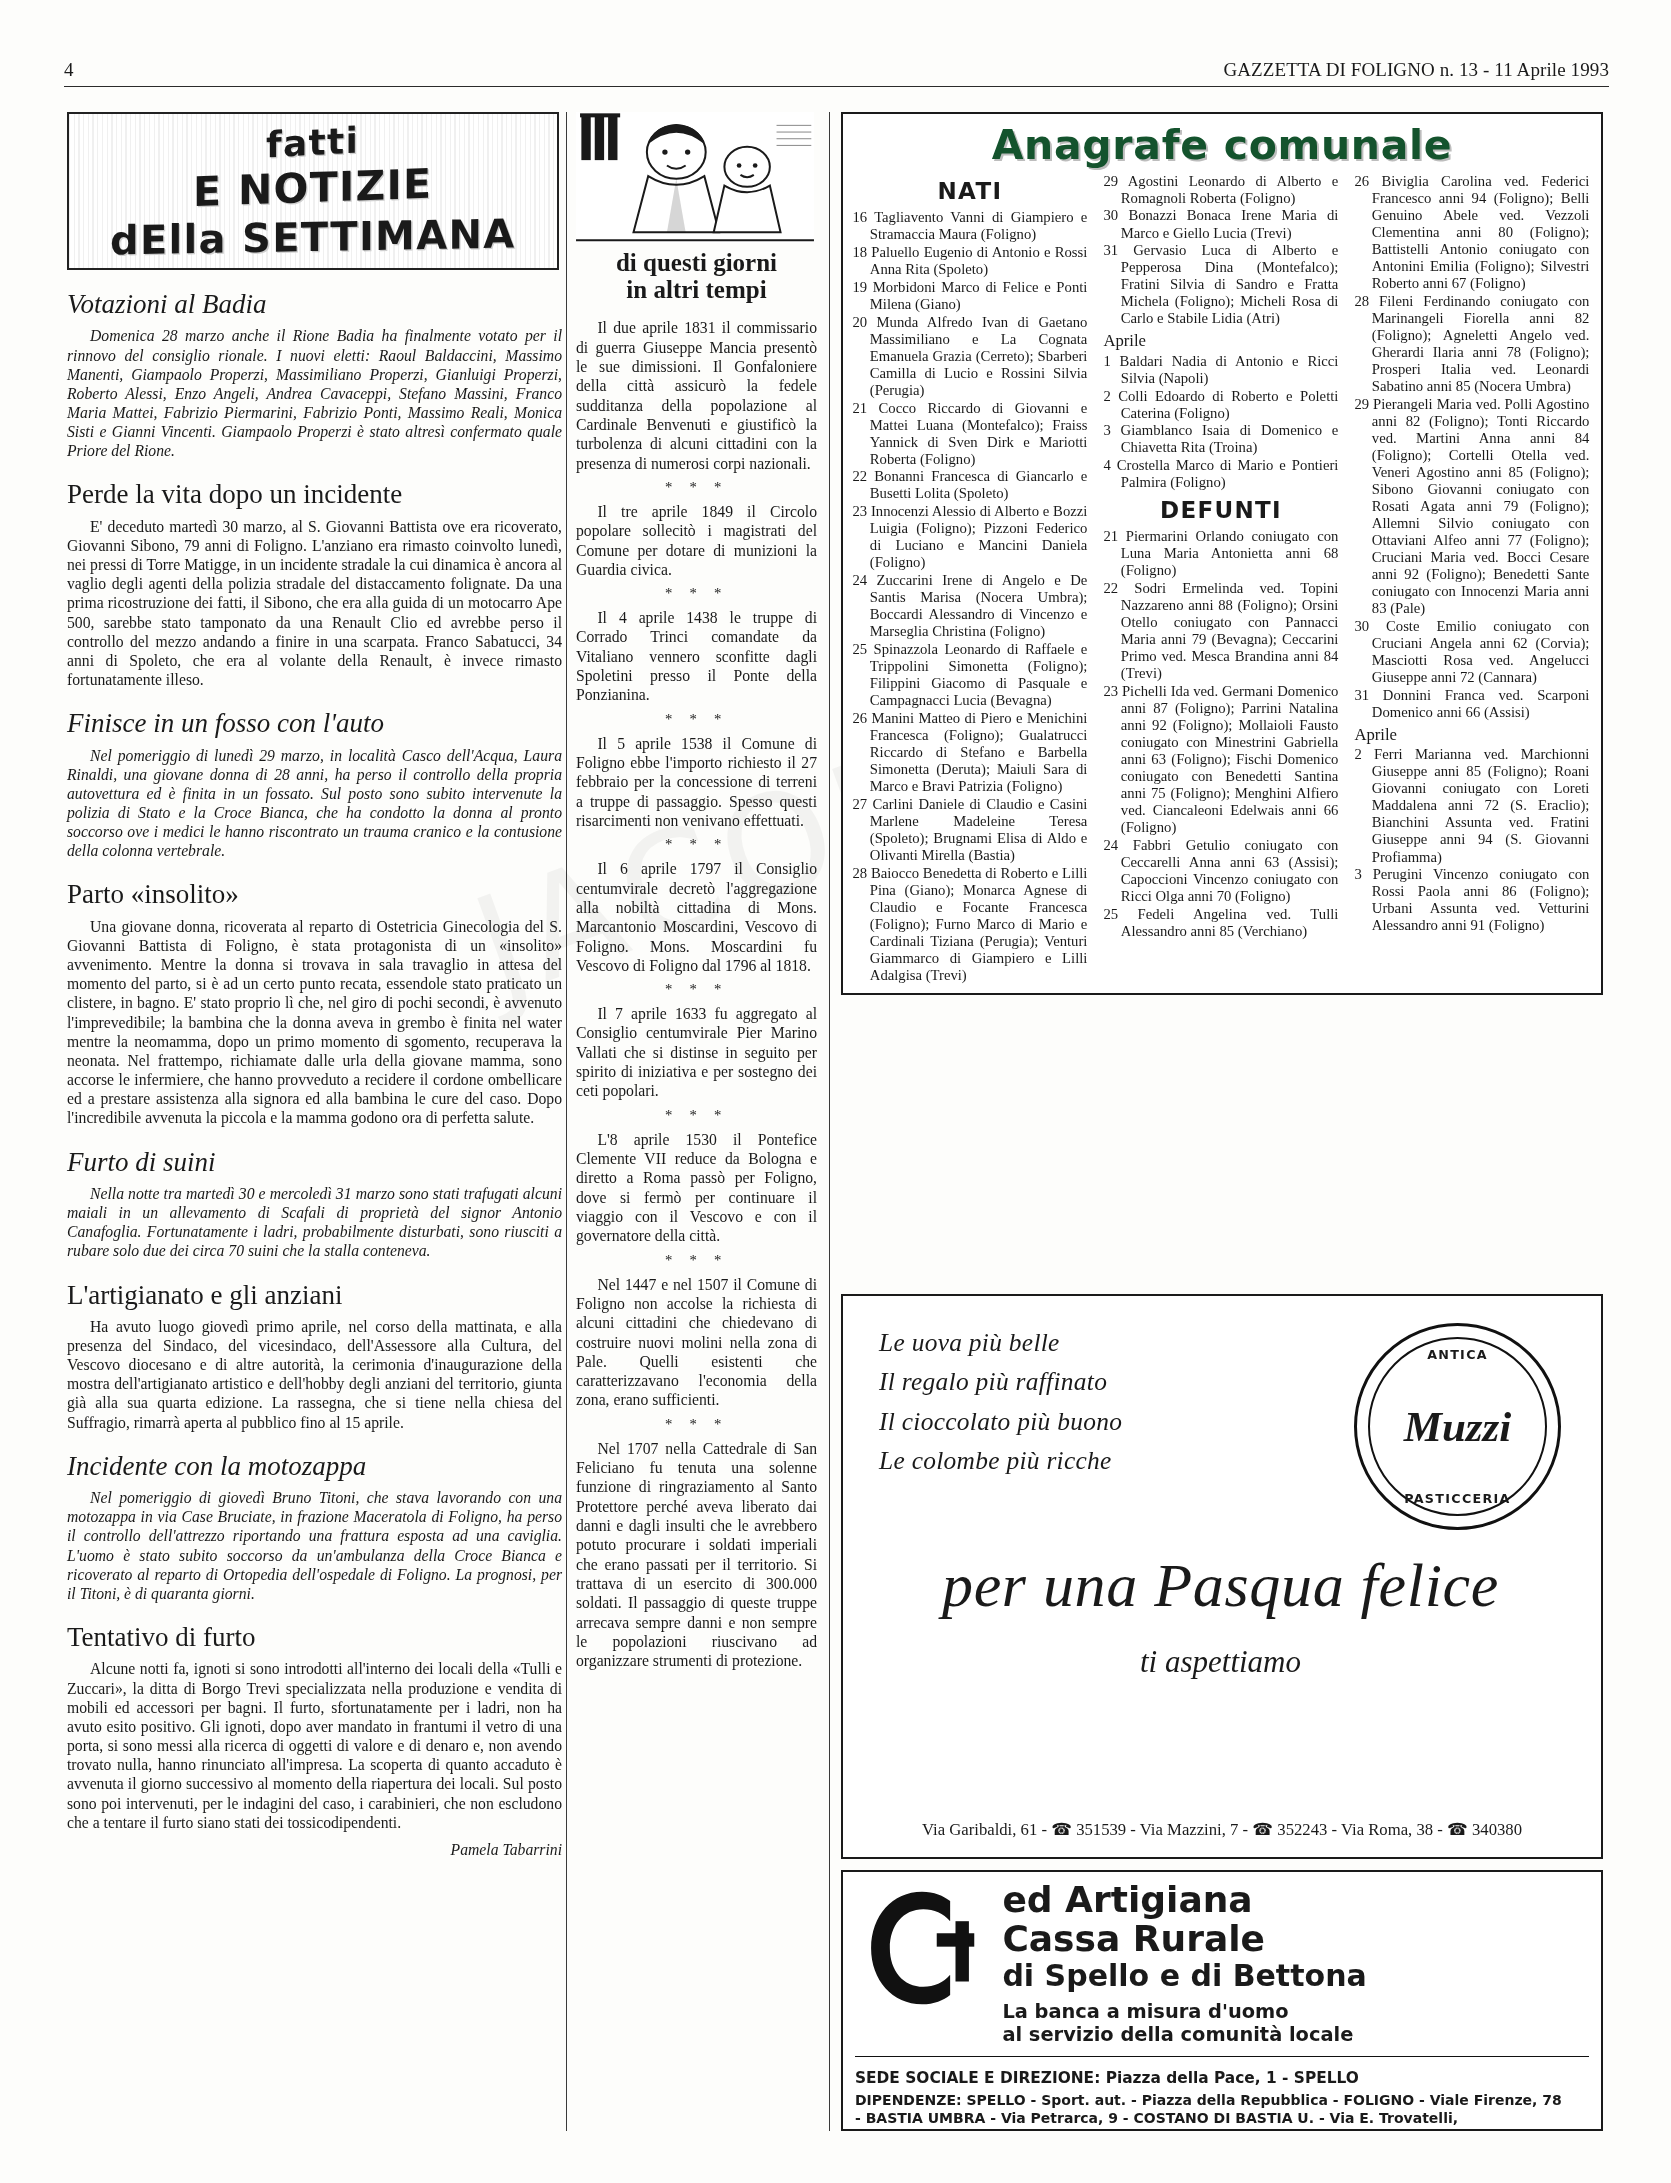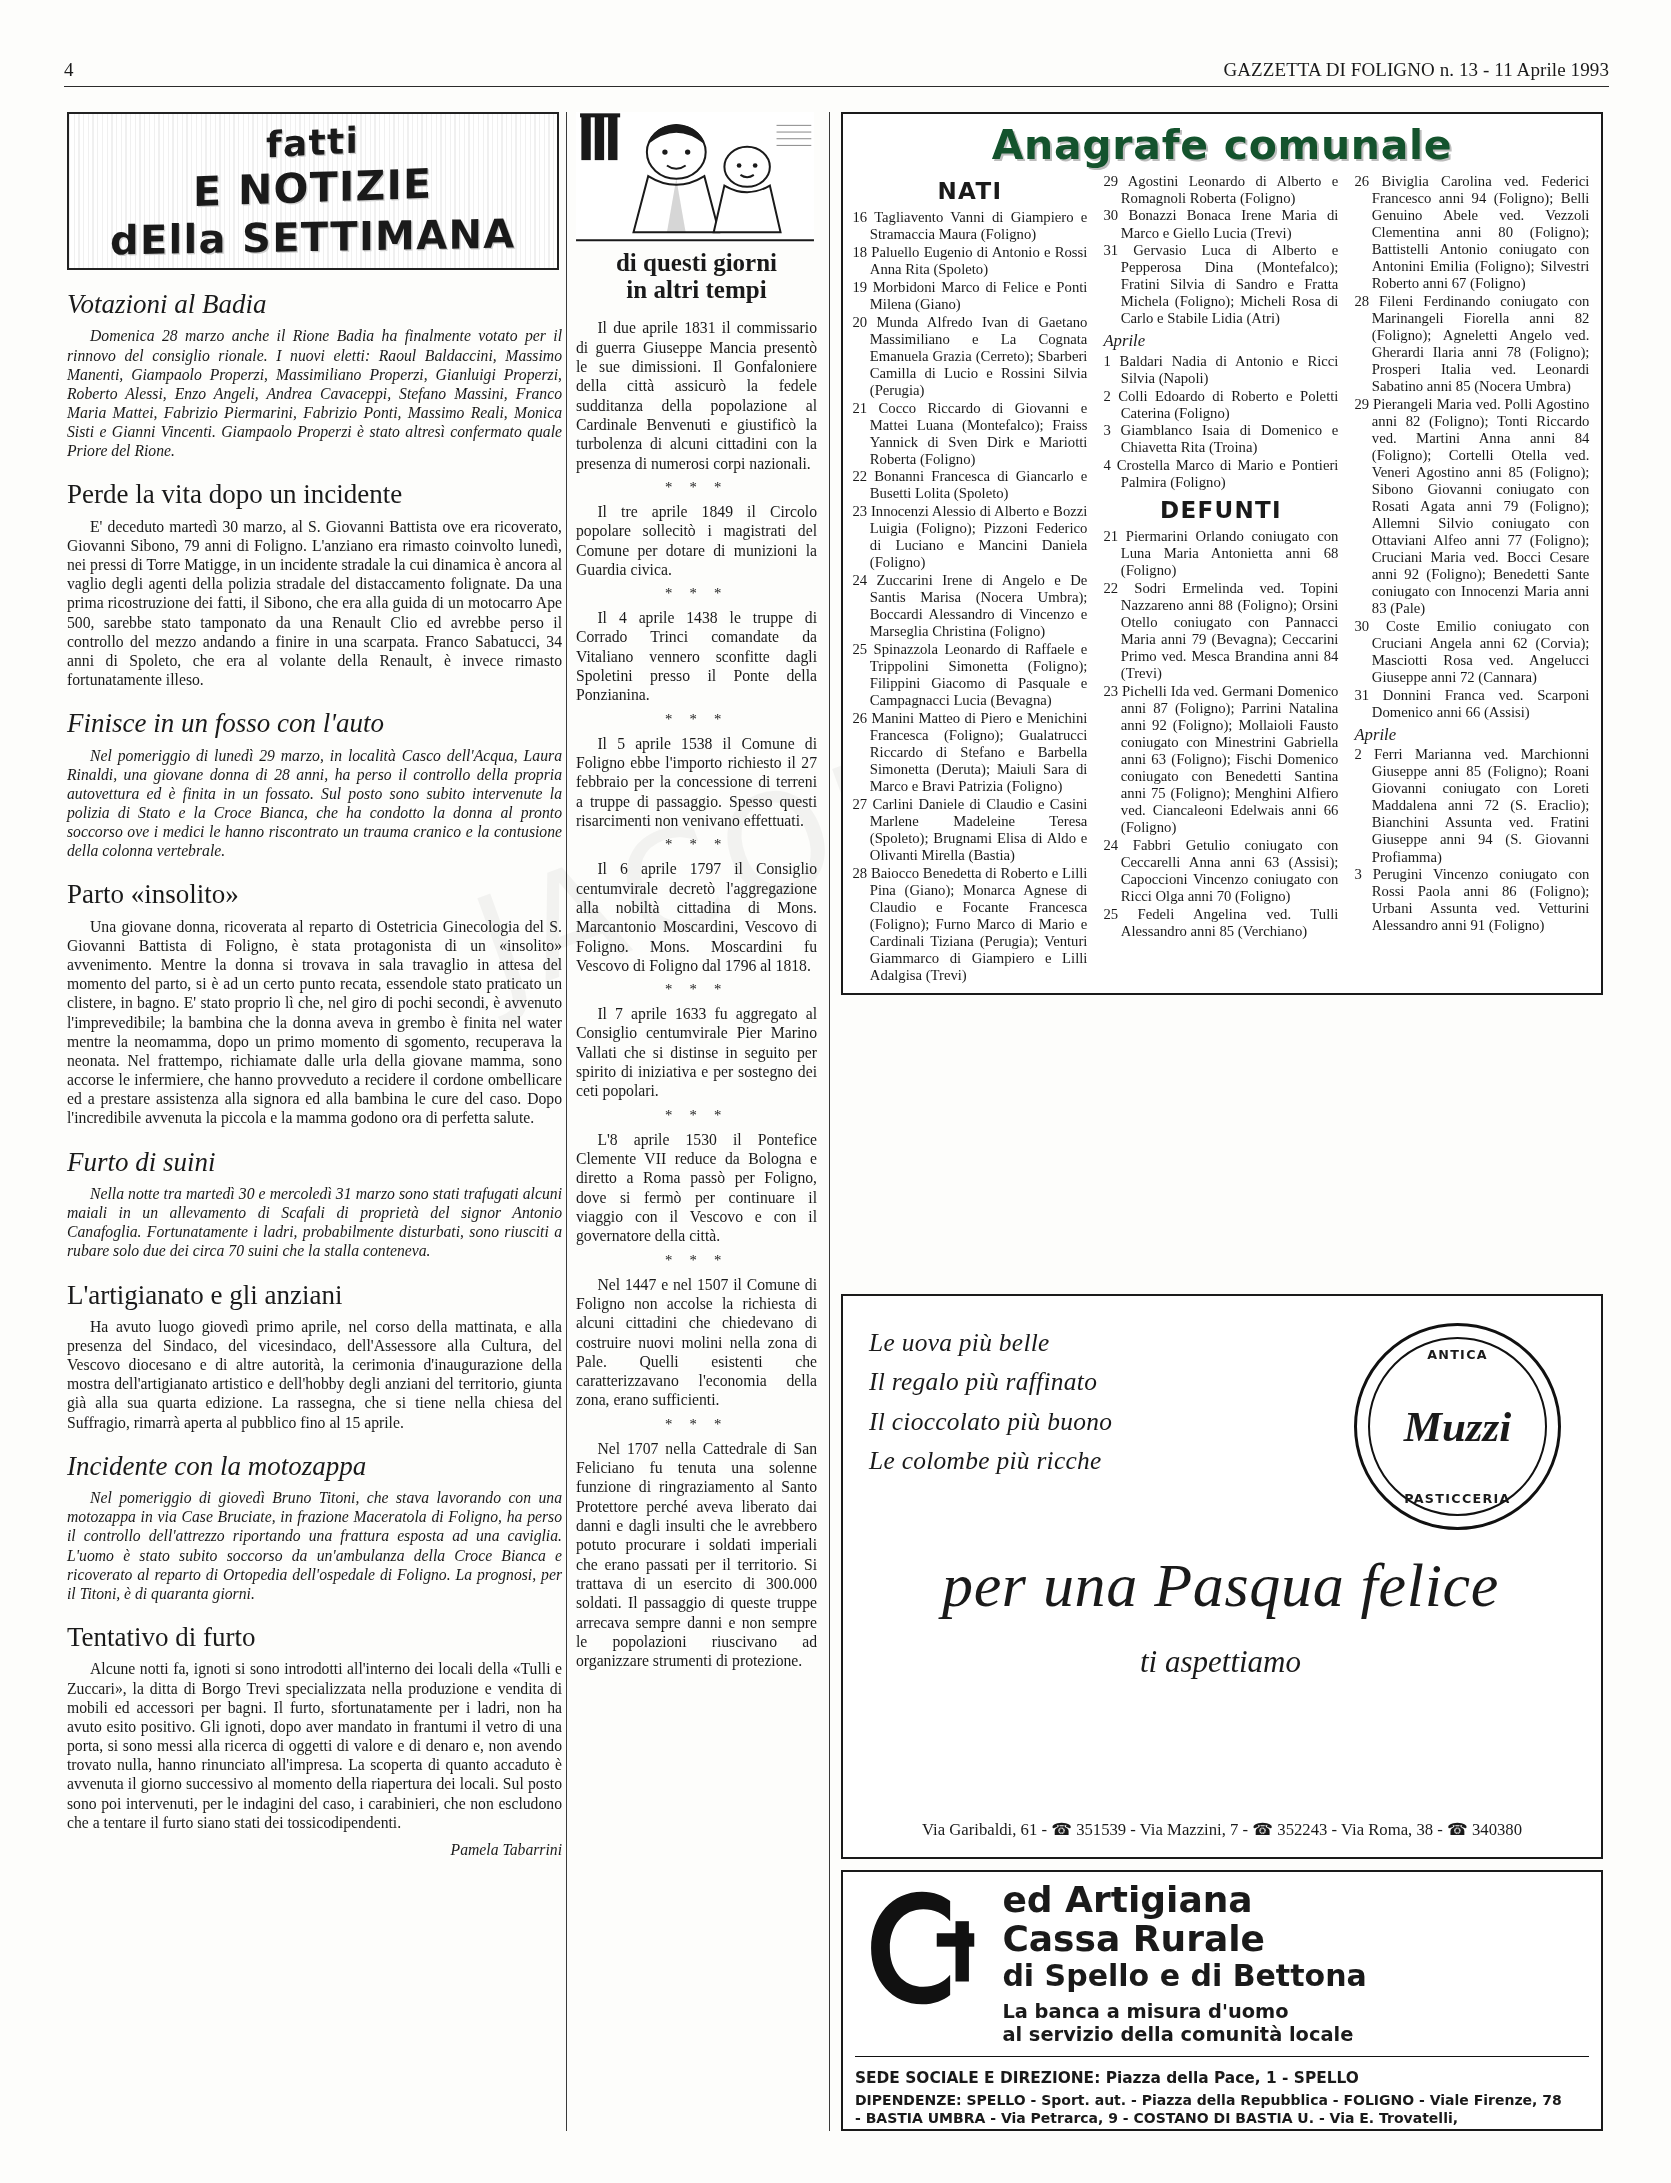--- a/index.html
+++ b/index.html
@@ -166,21 +166,20 @@
   }
   .sec-head {
     font-family: "DejaVu Sans", sans-serif;
     font-weight: bold;
     font-size: 23px;
     letter-spacing: 1.3px;
     text-align: center;
     margin: 5.3px 0 5.3px 0;
   }
   .sub-head {
-    font-style: italic;
     font-size: 16.7px;
     margin: 4px 0 1.3px 0;
   }
   .reg-cols {
     display: flex;
     gap: 16px;
     padding: 0 9.4px;
     margin-top: 4px;
   }
   .reg-col { width: 235px; }
@@ -201,21 +200,21 @@
     top: 1294px;
     width: 762px;
     height: 565px;
     border: 2px solid #1a1a1a;
     box-sizing: border-box;
     background: #fff;
     overflow: hidden;
   }
   .muzzi-lines {
     position: absolute;
-    left: 26px; top: 27px;
+    left: 36px; top: 27px;
     width: 401px;
   }
   .muzzi-line {
     font-family: "Liberation Serif", serif;
     font-style: italic;
     font-size: 25.4px;
     line-height: 1.55;
     letter-spacing: 0.3px;
   }
   .muzzi-big {

